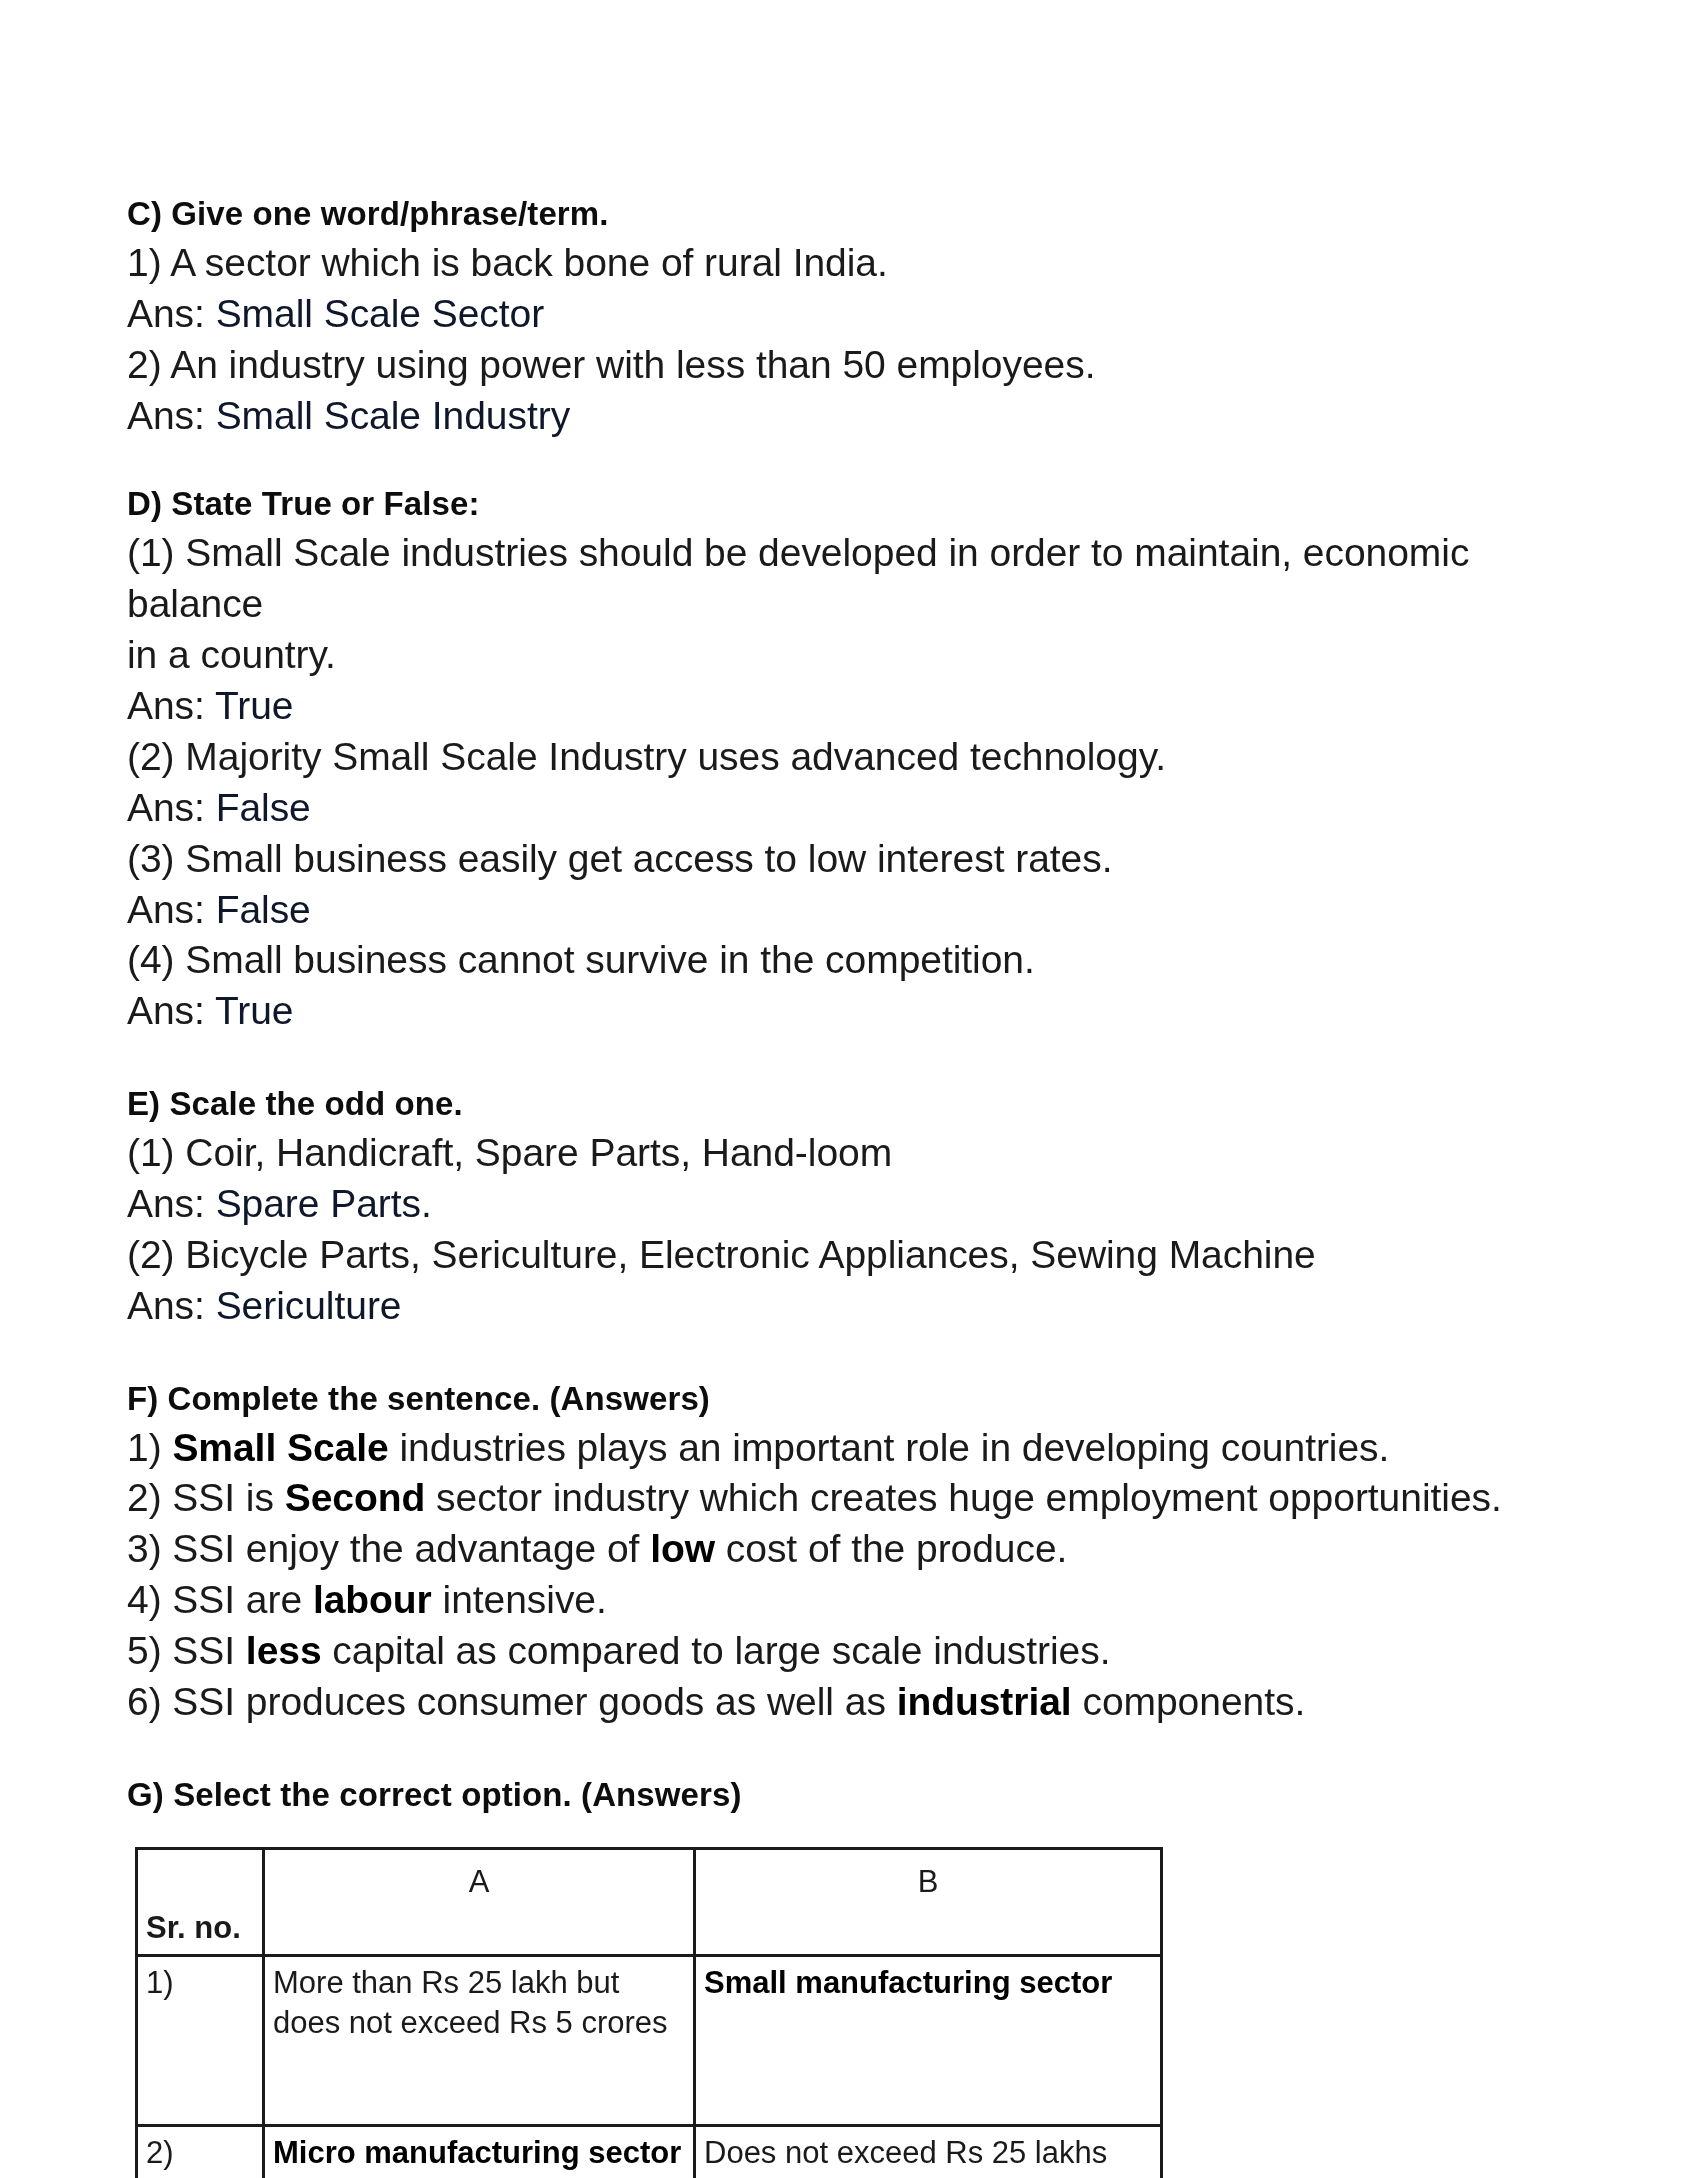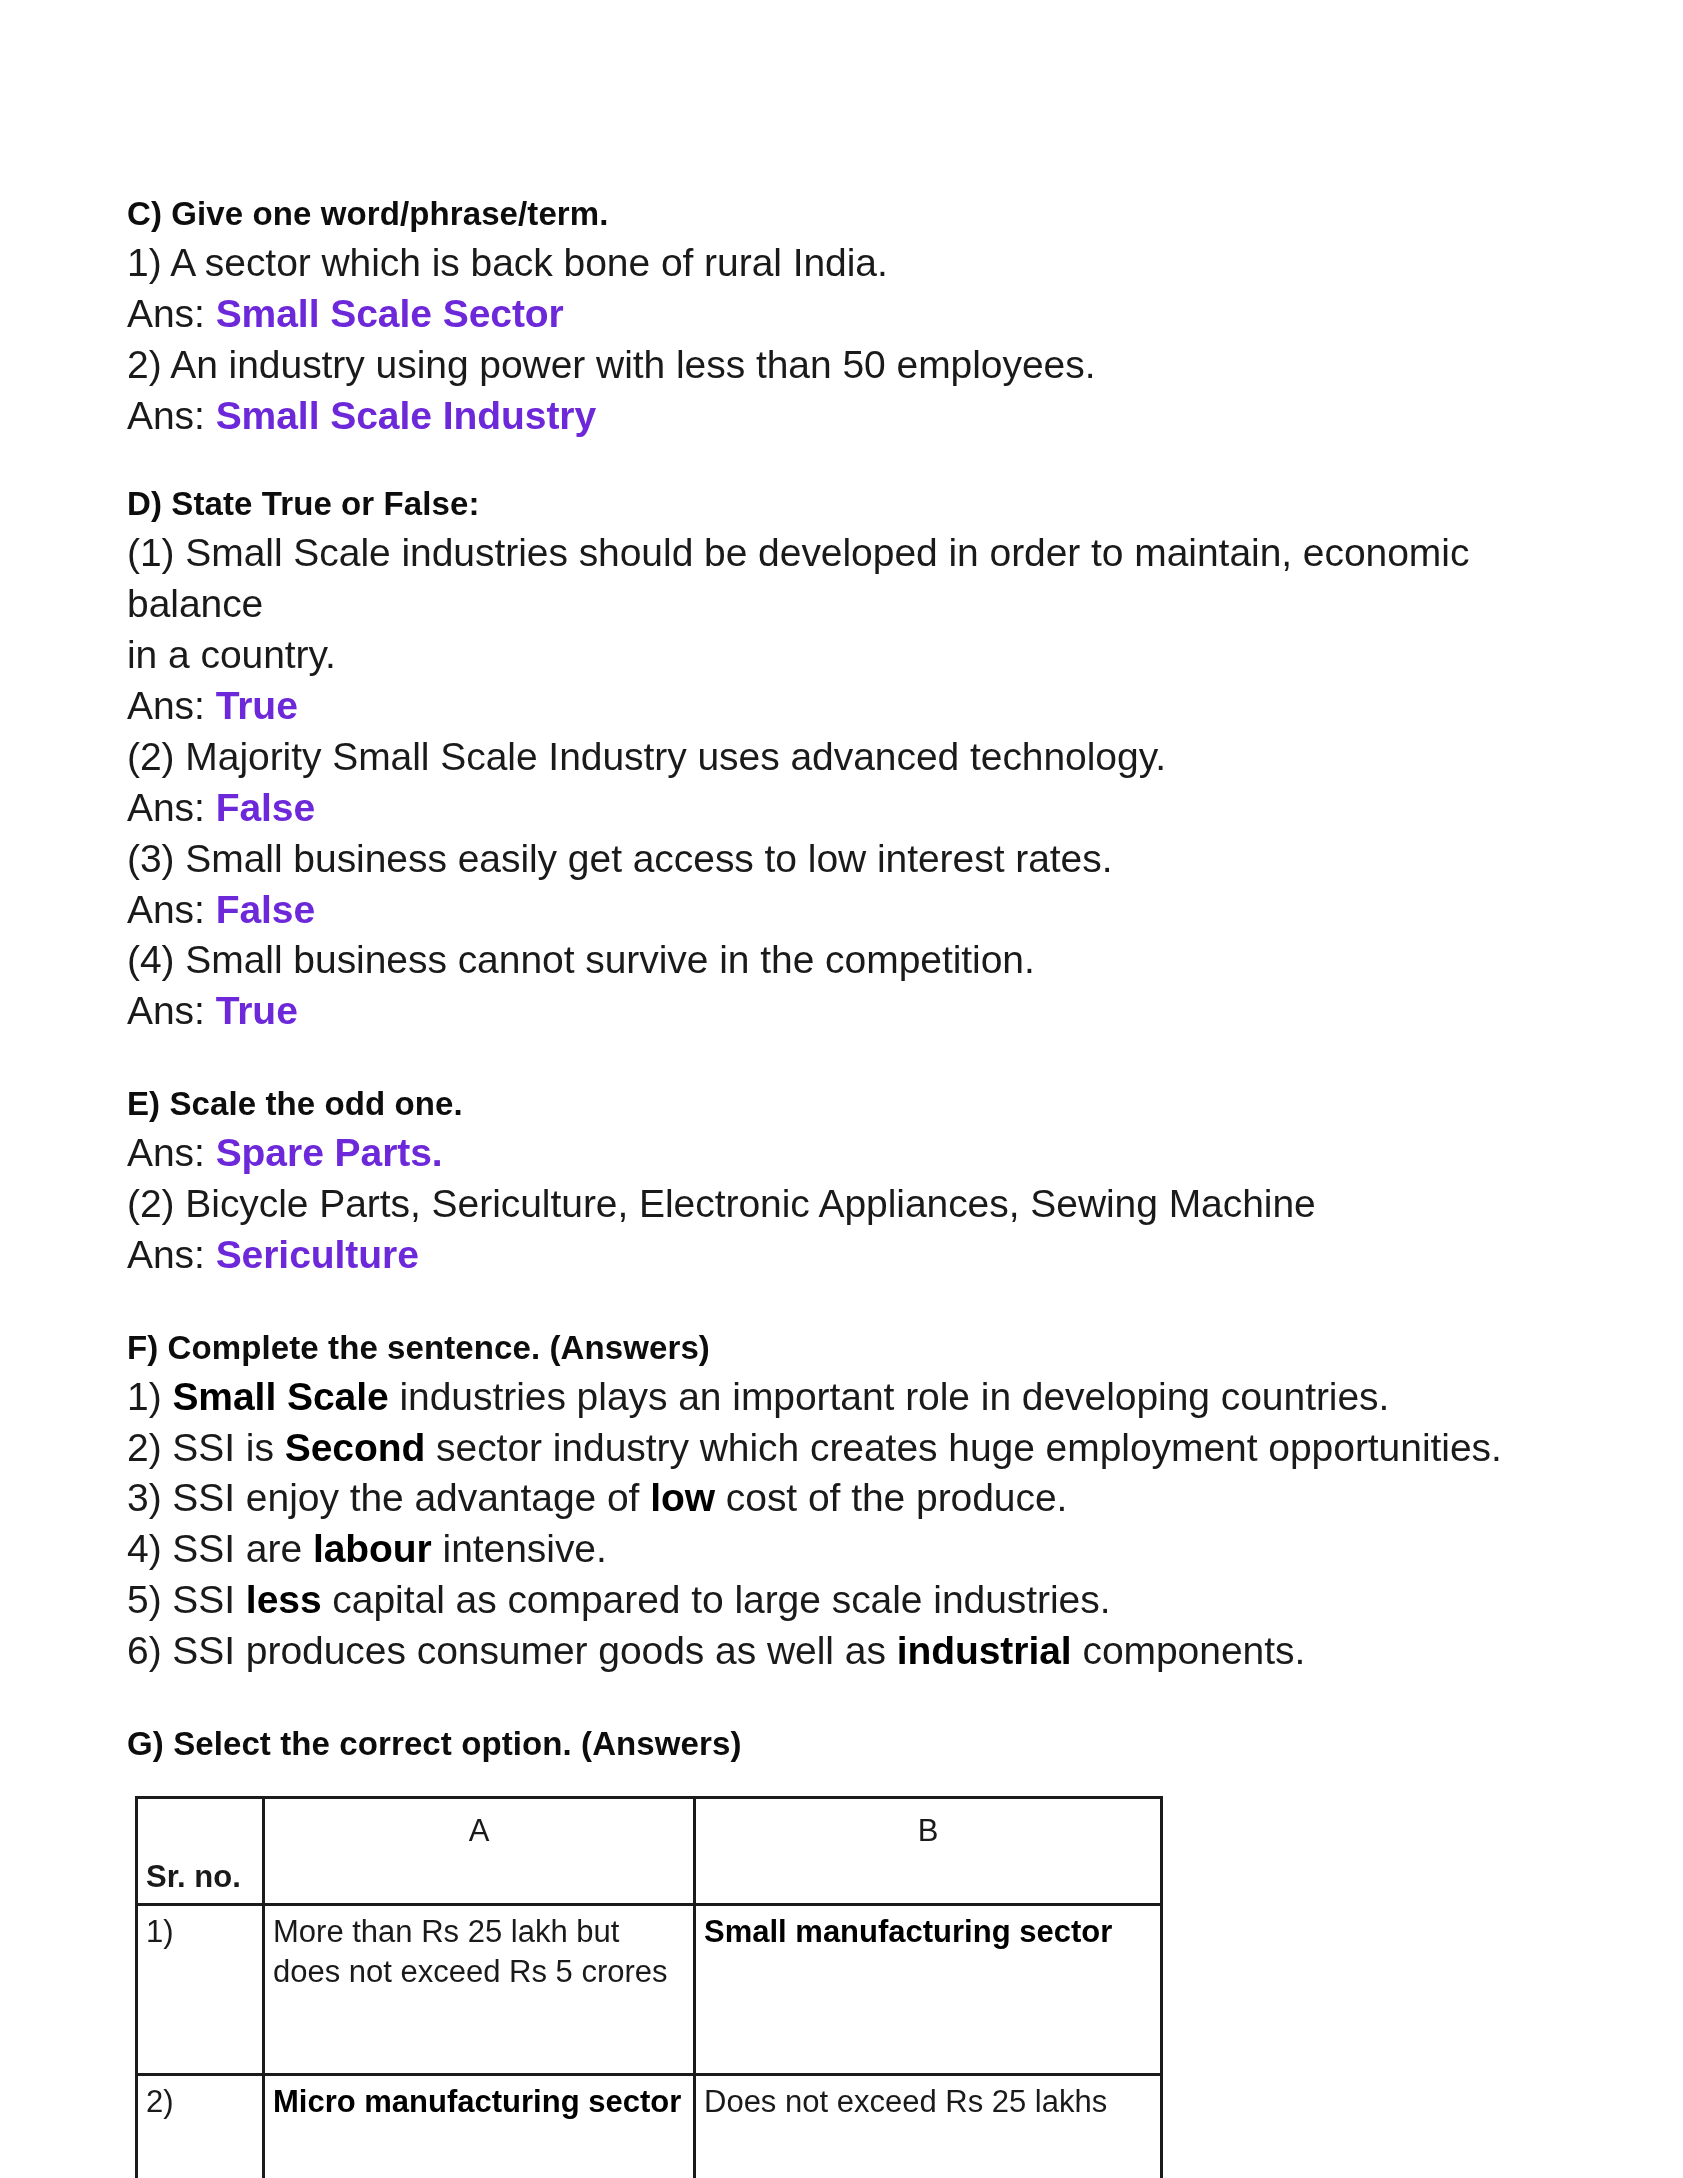--- a/index.html
+++ b/index.html
@@ -39,21 +39,21 @@
     font-size: 39px;
     font-weight: normal;
     line-height: 1.305;
     margin: 0;
     color: #1a1a1a;
     letter-spacing: -0.05px;
     white-space: pre-wrap;
   }
   .line b, .line strong { font-weight: bold; color: #000; }
   .ans-label { font-weight: normal; }
-  .ans-val { font-weight: bold; color: #6d28d9; }
+  .ans-val { font-weight: normal; color: #0f172a; }
 
   .block { margin: 0; }
   .gap-md { height: 42px; }
   .gap-lg { height: 46px; }
 
   
   .tbl-wrap { margin-top: 30px; }
   table.optbl {
     border-collapse: collapse;
     width: 1025px;
@@ -121,20 +121,21 @@
     <p class="line"><span class="ans-label">Ans: </span><span class="ans-val">False</span></p>
 
     <p class="line">(4) Small business cannot survive in the competition.</p>
     <p class="line"><span class="ans-label">Ans: </span><span class="ans-val">True</span></p>
   </div>
 
   <div class="gap-lg"></div>
 
   <div class="block">
     <p class="sec-head">E) Scale the odd one.</p>
+    <p class="line">(1) Coir, Handicraft, Spare Parts, Hand-loom</p>
     <p class="line"><span class="ans-label">Ans: </span><span class="ans-val">Spare Parts.</span></p>
     <p class="line">(2) Bicycle Parts, Sericulture, Electronic Appliances, Sewing Machine</p>
     <p class="line"><span class="ans-label">Ans: </span><span class="ans-val">Sericulture</span></p>
   </div>
 
   <div class="gap-lg"></div>
 
   <div class="block">
     <p class="sec-head">F) Complete the sentence. (Answers)</p>
     <p class="line"><span>1) </span><b>Small Scale</b><span> industries plays an important role in developing countries.</span></p>

